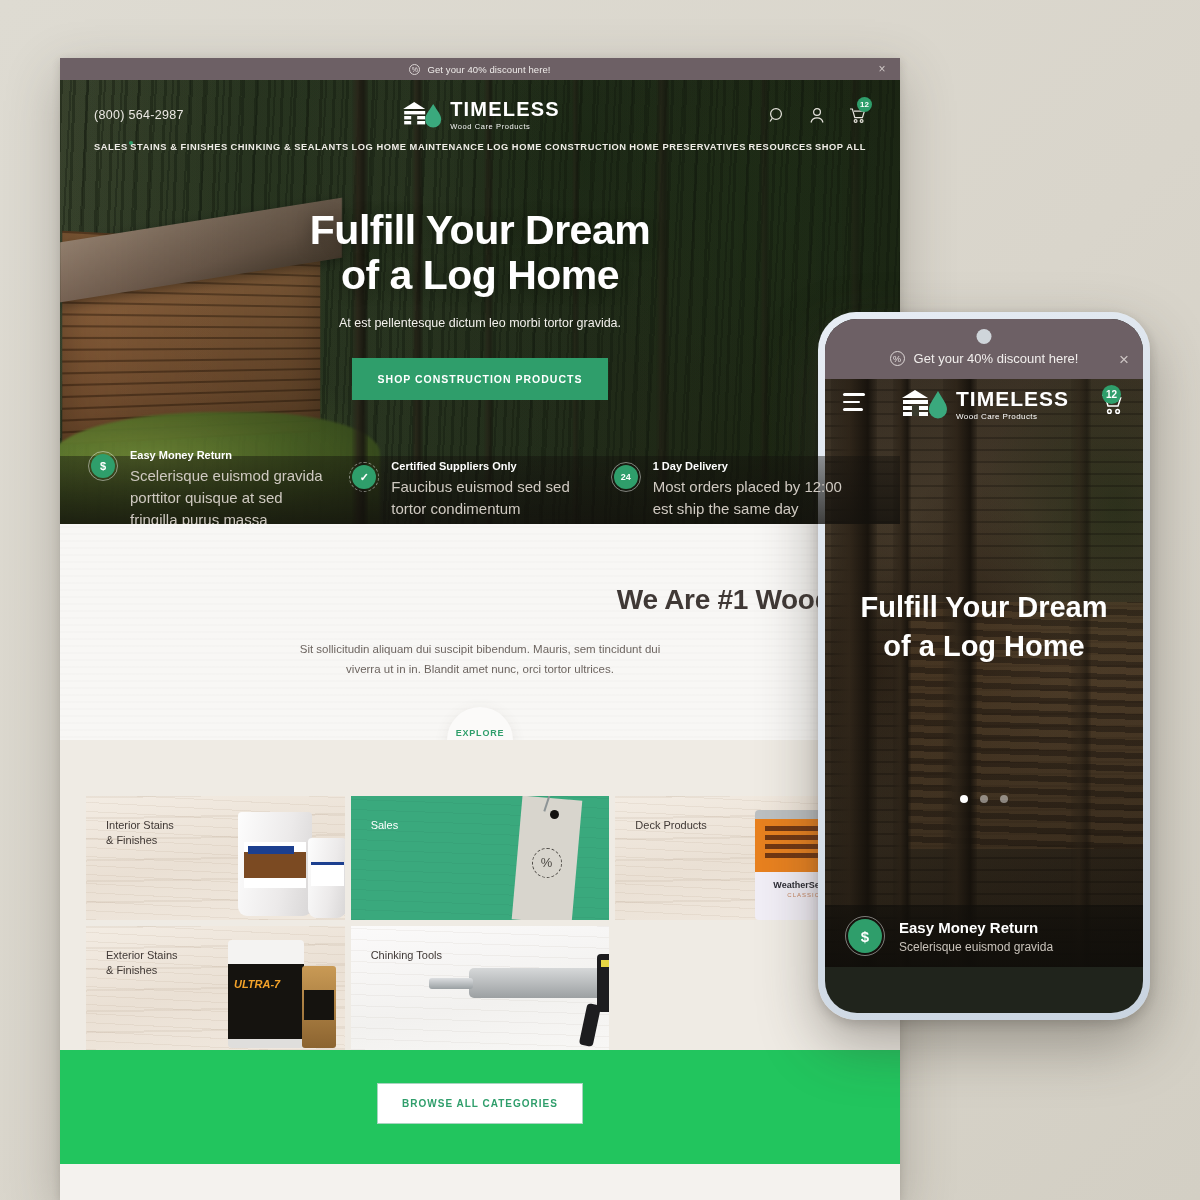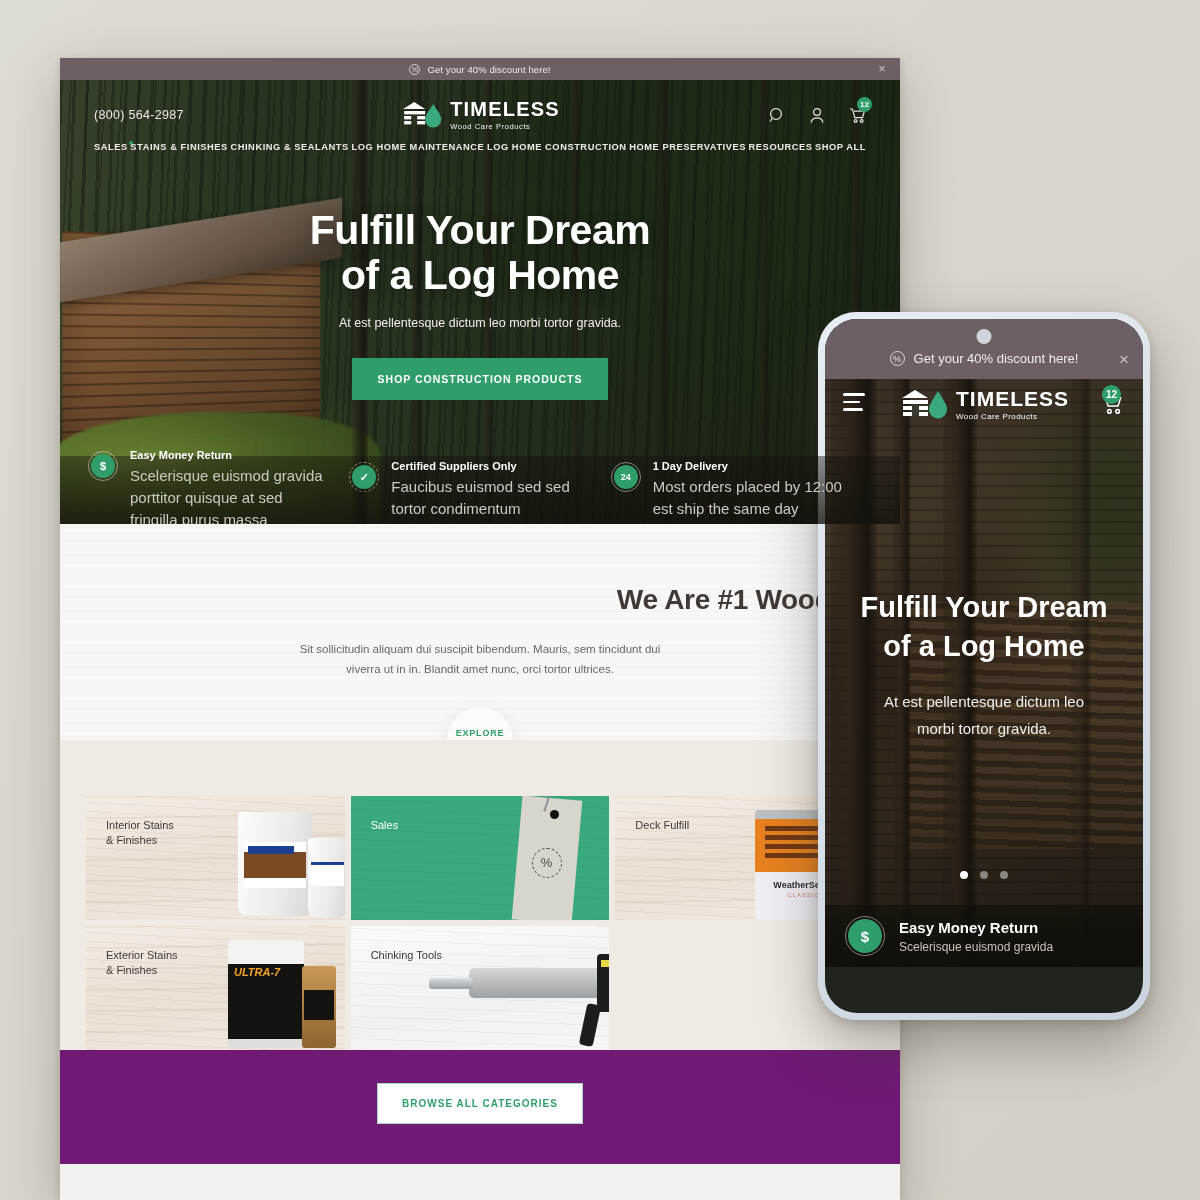--- a/index.html
+++ b/index.html
@@ -146,21 +146,21 @@
   
   .pail { position: absolute; border-radius: 4px 4px 9px 9px; }
   .pail.white { background: linear-gradient(100deg, #fdfdfd 0%, #eceaea 60%, #d8d6d6 100%); }
   .tag-card { position: absolute; background: #d8d5cd; }
   .tag-seal { position: absolute; border: 1.5px dashed #4d4a45; border-radius: 50%; }
   .brush-head { position: absolute; background: linear-gradient(180deg, #cfd2d3, #9ba0a2); border-radius: 6px 6px 2px 2px;}
   .brush-bristle { position: absolute; background: repeating-linear-gradient(90deg,#3c3f41 0 2px,#6b6f71 2px 4px); }
   .gun-tube { position: absolute; background: linear-gradient(180deg,#d6d8d9,#9ca0a2); border-radius: 5px; }
   .gun-body { position: absolute; background: #1d1d1f; border-radius: 4px; }
 
-  .browse-wrap { text-align: center; padding: 33px 0 40px; background: #701a75; }
+  .browse-wrap { text-align: center; padding: 33px 0 40px; background: #22c55e; }
   .browse {
     display: inline-block; background: #fff; color: #2f9e6b; border: 1px solid #a8d4c0;
     font-size: 10px; font-weight: 700; letter-spacing: 1px; padding: 14px 24px;
   }
 
   
   #phone {
     position: absolute; left: 818px; top: 312px; width: 332px; height: 708px;
     border-radius: 38px; background: linear-gradient(145deg, #e7edf4, #c9d4e0);
     padding: 7px; box-shadow: 0 24px 58px rgba(60,54,48,.40), 0 4px 12px rgba(60,54,48,.22);
@@ -383,34 +383,34 @@
           <div class="tag-card" style="left:166px;top:2px;width:60px;height:124px;transform:rotate(5deg);"></div>
           <div style="position:absolute;left:199px;top:14px;width:9px;height:9px;border-radius:50%;background:#14120f;"></div>
           <div style="position:absolute;left:196px;top:-8px;width:2px;height:24px;background:#8d9496;transform:rotate(18deg);"></div>
           <div class="tag-seal" style="left:181px;top:52px;width:30px;height:30px;"></div>
           <div style="position:absolute;left:190px;top:59px;color:#4d4a45;font-size:13px;">%</div>
         </div>
 
 
         <div class="tile">
           <div class="wood-bg"></div>
-          <div class="label"><span>Deck Fulfill</span></div>
+          <div class="label"><span>Deck Products</span></div>
           <div style="position:absolute;left:140px;top:14px;width:112px;height:110px;background:linear-gradient(180deg,#bcc0c2 0 8%,#e8811f 8% 56%,#f1eef6 56% 100%);border-radius:4px;"></div>
           <div style="position:absolute;left:150px;top:30px;width:74px;height:32px;background:repeating-linear-gradient(0deg,#5c2a10 0 5px,transparent 5px 9px);opacity:.85;"></div>
           <div style="position:absolute;left:158px;top:84px;color:#2b2b33;font-size:9px;font-weight:700;">WeatherSeal</div>
           <div style="position:absolute;left:172px;top:96px;color:#c6845f;font-size:6px;letter-spacing:1px;">CLASSICS</div>
         </div>
 
         <div class="tile">
           <div class="wood-bg"></div>
           <div class="label">
             <span>Exterior Stains</span><br><span>&amp; Finishes</span>
           </div>
           <div style="position:absolute;left:142px;top:14px;width:76px;height:108px;background:linear-gradient(180deg,#f4f3f2 0 22%,#15130f 22% 92%,#dfdedc 92% 100%);border-radius:4px;"></div>
-          <div style="position:absolute;left:148px;top:40px;color:#f4a32a;font-size:11px;font-weight:700;font-style:italic;">ULTRA-7</div>
+          <div style="position:absolute;left:148px;top:52px;color:#f4a32a;font-size:11px;font-weight:700;font-style:italic;">ULTRA-7</div>
           <div style="position:absolute;left:216px;top:40px;width:34px;height:82px;background:linear-gradient(180deg,#c99a55,#8c6430);border-radius:3px;"></div>
           <div style="position:absolute;left:218px;top:64px;width:30px;height:30px;background:#15130f;"></div>
         </div>
 
         <div class="tile">
           <div class="wood-bg light"></div>
           <div class="label"><span>Chinking Tools</span></div>
           <div class="gun-tube" style="left:118px;top:42px;width:136px;height:30px;"></div>
           <div style="position:absolute;left:78px;top:52px;width:44px;height:11px;background:linear-gradient(180deg,#dcdee0,#9aa0a3);border-radius:3px;"></div>
           <div class="gun-body" style="left:246px;top:28px;width:30px;height:58px;"></div>
@@ -476,23 +476,20 @@
               </svg>
             <span class="cart-badge">12</span>
           </div>
         </div>
 
         <div class="m-copy">
           <h1>
             <span>Fulfill Your Dream</span><br>
             <span>of a Log Home</span>
           </h1>
-          <p>
-            <span>At est pellentesque dictum leo</span><br><span>morbi tortor gravida.</span>
-          </p>
         </div>
         <button class="m-cta">SHOP CONSTRUCTION PRODUCTS</button>
 
         <div class="dots">
           <i class="on"></i>
           <i></i>
           <i></i>
         </div>
 
         <div class="m-feat">

